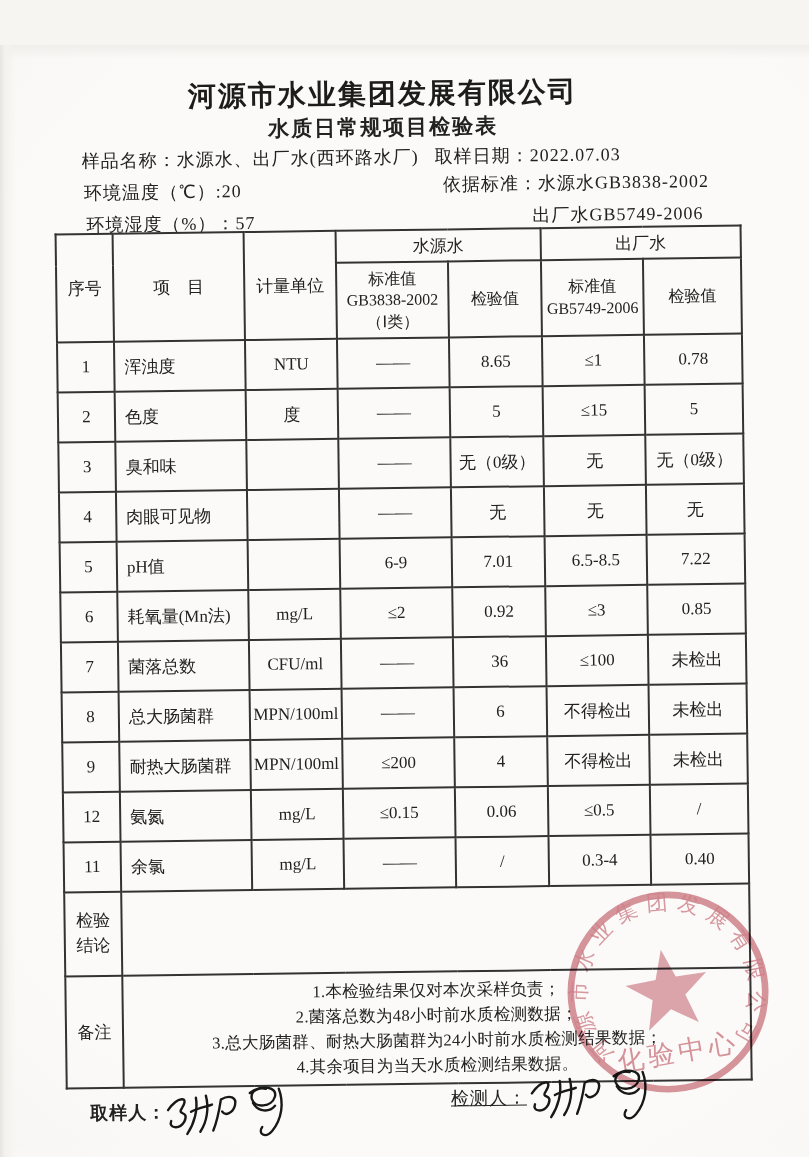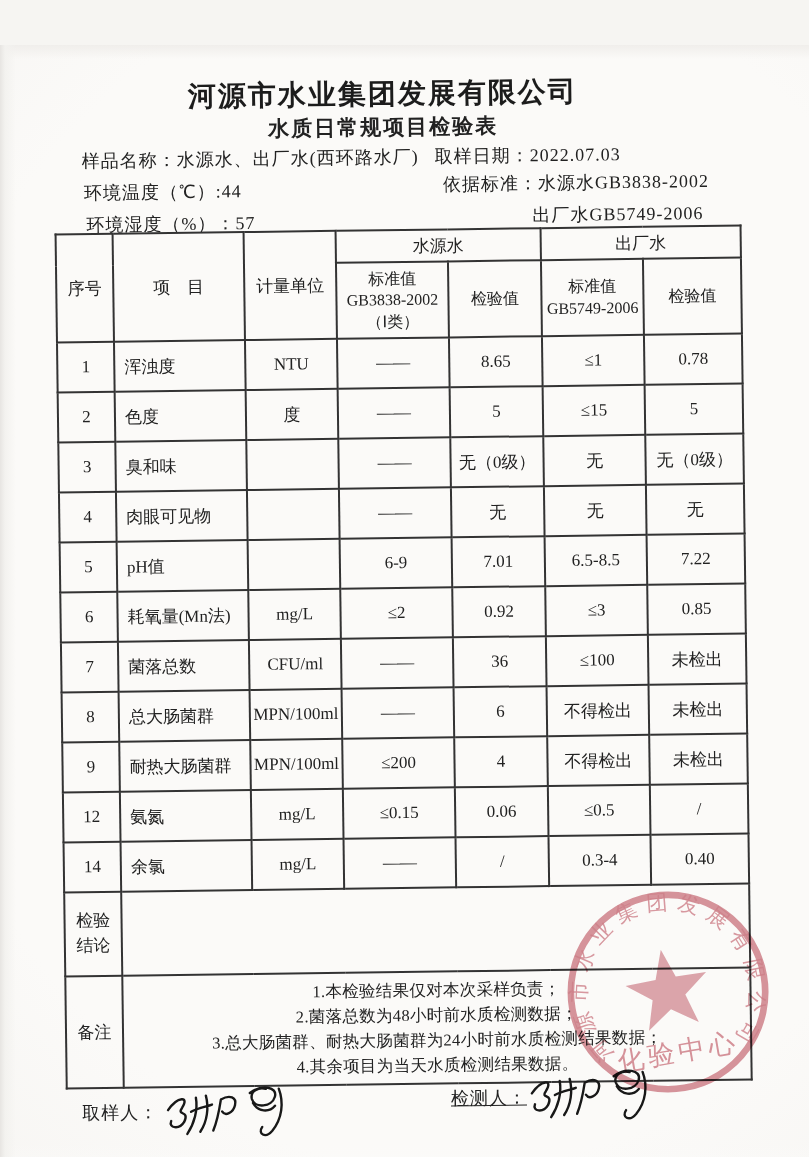--- a/index.html
+++ b/index.html
@@ -54,21 +54,21 @@
   tbody.rows tr{height:50px;}
   tbody.rows td:nth-child(2){text-align:left;padding-left:9px;}
   tr.concl{height:84px;}
   tr.concl td.lbl{font-size:17px;line-height:1.45;white-space:pre-line;}
   tr.remarks{height:112px;}
   td.remarks-body{text-align:left;vertical-align:middle;padding:4px 4px 4px 10px;}
   .remark-line{font-size:16.5px;line-height:25px;white-space:nowrap;letter-spacing:.3px;}
 
   .sig-row{position:absolute;left:0;top:1036px;width:809px;font-size:18px;color:#222;}
   .sig-label{position:absolute;white-space:nowrap;letter-spacing:1px;}
-  .sig-label.sampler{left:76px;top:16px;}
+  .sig-label.sampler{left:84px;top:16px;font-weight:bold;}
   .sig-label.tester{left:445px;top:6px;text-decoration:underline;}
   .sig-svg{position:absolute;}
   .sig-svg.s1{left:152px;top:-4px;}
   .sig-svg.s2{left:516px;top:-16px;}
   .sig-svg path{stroke:#181818;stroke-width:2.4;fill:none;stroke-linecap:round;stroke-linejoin:round;}
 
   .stamp{
     position:absolute;left:551px;top:838px;width:225px;height:225px;
     color:#c2606c;opacity:.8;mix-blend-mode:multiply;
     transform:rotate(-9deg);
@@ -80,21 +80,21 @@
 
 <div class="page">
   <div class="doc">
 
     <div class="title">河源市水业集团发展有限公司</div>
     <div class="subtitle">水质日常规项目检验表</div>
 
     <div class="meta">
       <span class="m m-sample"><span>样品名称：</span><span>水源水、出厂水(西环路水厂)</span></span>
       <span class="m m-date"><span>取样日期：</span><span>2022.07.03</span></span>
-      <span class="m m-temp"><span>环境温度（℃）:</span><span>44</span></span>
+      <span class="m m-temp"><span>环境温度（℃）:</span><span>20</span></span>
       <span class="m m-std"><span>依据标准：</span><span>水源水GB3838-2002</span></span>
       <span class="m m-hum"><span>环境湿度（%）：</span><span>57</span></span>
       <span class="m m-stdout"><span>出厂水GB5749-2006</span></span>
     </div>
 
     <table class="grid">
       <colgroup>
         <col style="width:57px">
           <col style="width:131px">
           <col style="width:92px">
@@ -206,21 +206,21 @@
           <tr>
             <td>12</td>
             <td>氨氮</td>
             <td>mg/L</td>
             <td>≤0.15</td>
             <td>0.06</td>
             <td>≤0.5</td>
             <td>/</td>
           </tr>
           <tr>
-            <td>14</td>
+            <td>11</td>
             <td>余氯</td>
             <td>mg/L</td>
             <td>——</td>
             <td>/</td>
             <td>0.3-4</td>
             <td>0.40</td>
           </tr>
         </tbody>
       <tbody>
         <tr class="concl">

